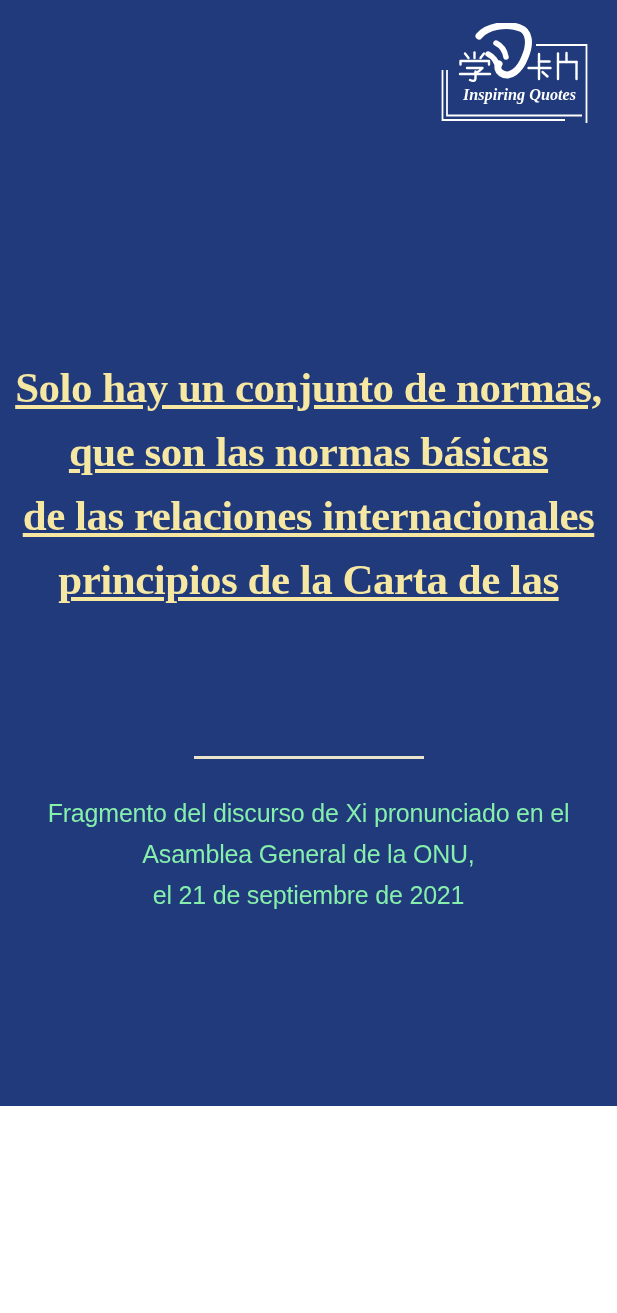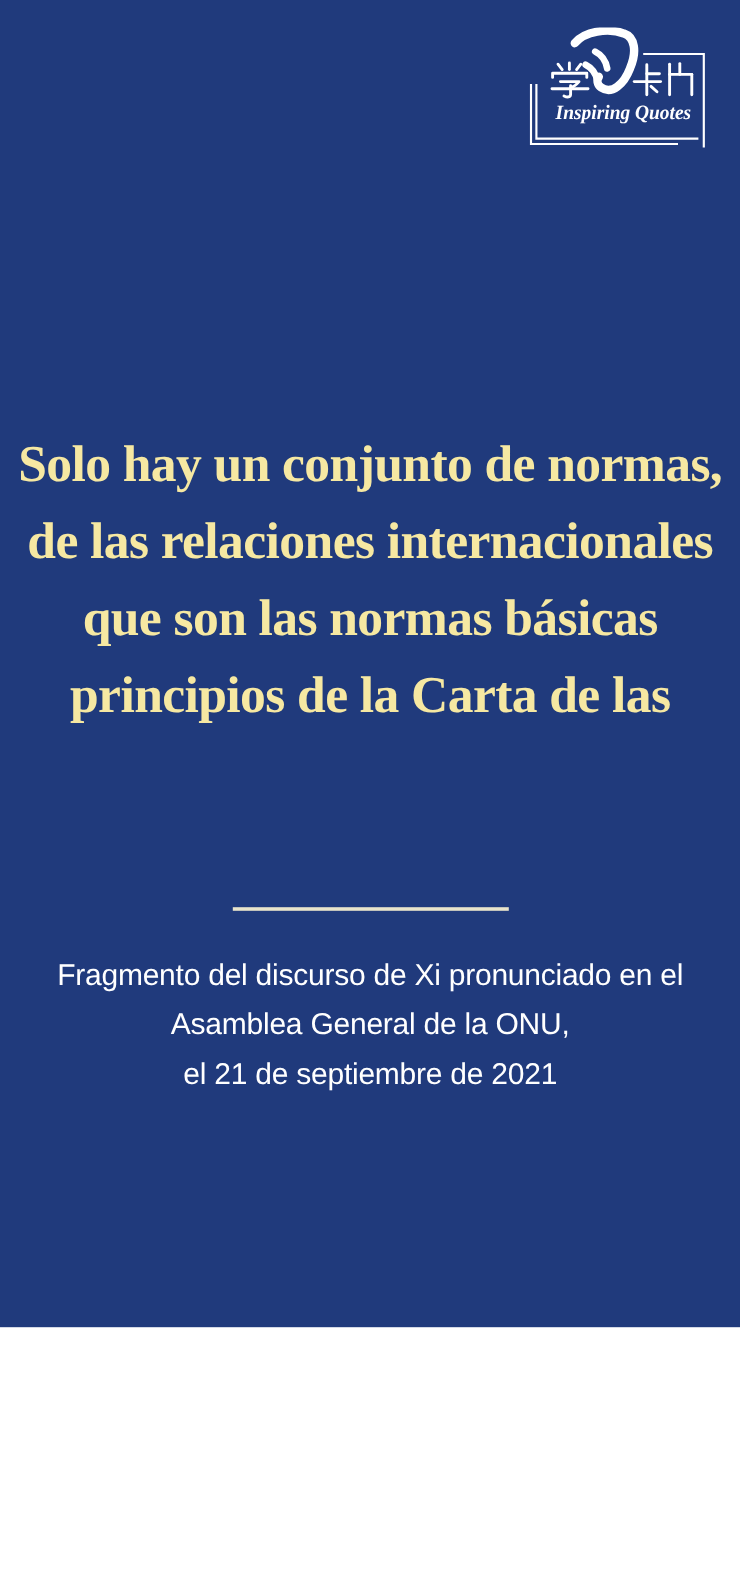--- a/index.html
+++ b/index.html
@@ -29,41 +29,41 @@
     left: 0;
     right: 0;
     text-align: center;
     color: #F6E8A2;
     font-family: "Liberation Serif", "DejaVu Serif", serif;
     font-weight: bold;
     font-size: 43px;
     line-height: 64px;
     letter-spacing: -0.5px;
   }
-  .quote-line { margin: 0; white-space: nowrap; }
+  .quote-line { margin: 0; white-space: nowrap; text-decoration: underline; }
 
   
   .quote-divider {
     position: absolute;
     top: 756px;
     left: 50%;
     transform: translateX(-50%);
     width: 230px;
     height: 3px;
     background: #E9E4CB;
   }
 
   
   .attribution {
     position: absolute;
     top: 793px;
     left: 0;
     right: 0;
     text-align: center;
-    color: #ffffff;
+    color: #86efac;
     font-size: 25px;
     line-height: 41px;
     letter-spacing: -0.2px;
   }
   .attribution-line { margin: 0; white-space: nowrap; }
 
   
   .footer-logos {
     position: absolute;
     top: 1212px;
@@ -124,22 +124,22 @@
         <path d="M117,39 H135.5"></path>
         <path d="M135.5,39 V56"></path>
       </g>
 
       <text x="78.5" y="76.5" text-anchor="middle" font-size="17" font-weight="bold" font-style="italic" font-family="Liberation Serif, DejaVu Serif, serif" fill="#FFFFFF" textLength="113" lengthAdjust="spacingAndGlyphs">Inspiring Quotes</text>
     </svg>
   </div>
 
   <div class="quote">
     <p class="quote-line">Solo hay un conjunto de normas,</p>
+    <p class="quote-line">que son las normas básicas</p>
     <p class="quote-line">de las relaciones internacionales</p>
-    <p class="quote-line">que son las normas básicas</p>
     <p class="quote-line">principios de la Carta de las</p>
   </div>
 
   <div class="quote-divider"></div>
 
   <div class="attribution">
     <p class="attribution-line">Fragmento del discurso de Xi pronunciado en el</p>
     <p class="attribution-line">Asamblea General de la ONU,</p>
     <p class="attribution-line">el 21 de septiembre de 2021</p>
   </div>

